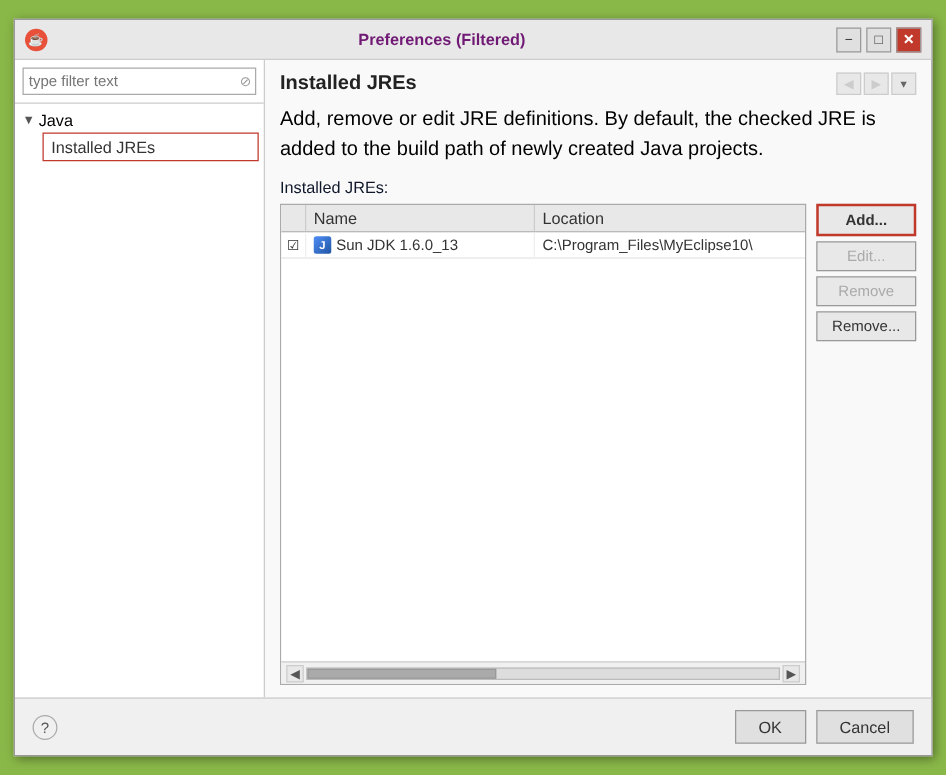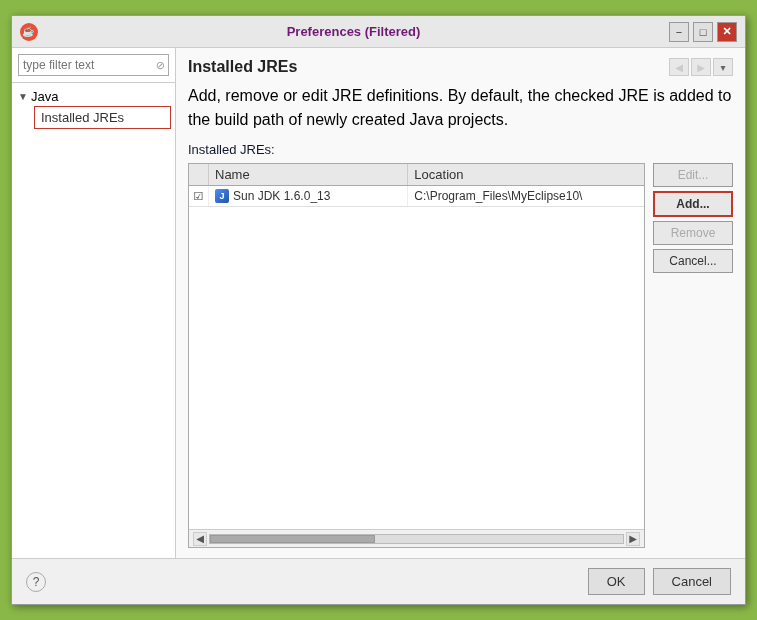--- a/index.html
+++ b/index.html
@@ -76,21 +76,21 @@
       background: #c0392b;
       color: white;
       font-weight: bold;
     }
     .content-area {
       display: flex;
       flex: 1;
       overflow: hidden;
     }
     .sidebar {
-      width: 164px;
+      width: 200px;
       border-right: 1px solid #ccc;
       background: #fff;
       display: flex;
       flex-direction: column;
     }
     .filter-box {
       padding: 6px;
       border-bottom: 1px solid #ccc;
     }
     .filter-input {
@@ -455,24 +455,24 @@
           <div class="jre-scrollbar-area">
             <div class="scroll-arrow">◀</div>
             <div class="scroll-track">
               <div class="scroll-thumb"></div>
             </div>
             <div class="scroll-arrow">▶</div>
           </div>
         </div>
 
         <div class="jre-buttons">
+          <button class="jre-btn highlighted">Add...</button>
           <button class="jre-btn disabled">Edit...</button>
-          <button class="jre-btn highlighted">Add...</button>
           <button class="jre-btn disabled">Remove</button>
-          <button class="jre-btn">Cancel...</button>
+          <button class="jre-btn">Remove...</button>
         </div>
       </div>
     </div>
   </div>
 
   <div class="bottom-bar">
     <div class="help-icon">?</div>
     <div class="bottom-buttons">
       <button class="bottom-btn">OK</button>
       <button class="bottom-btn">Cancel</button>

